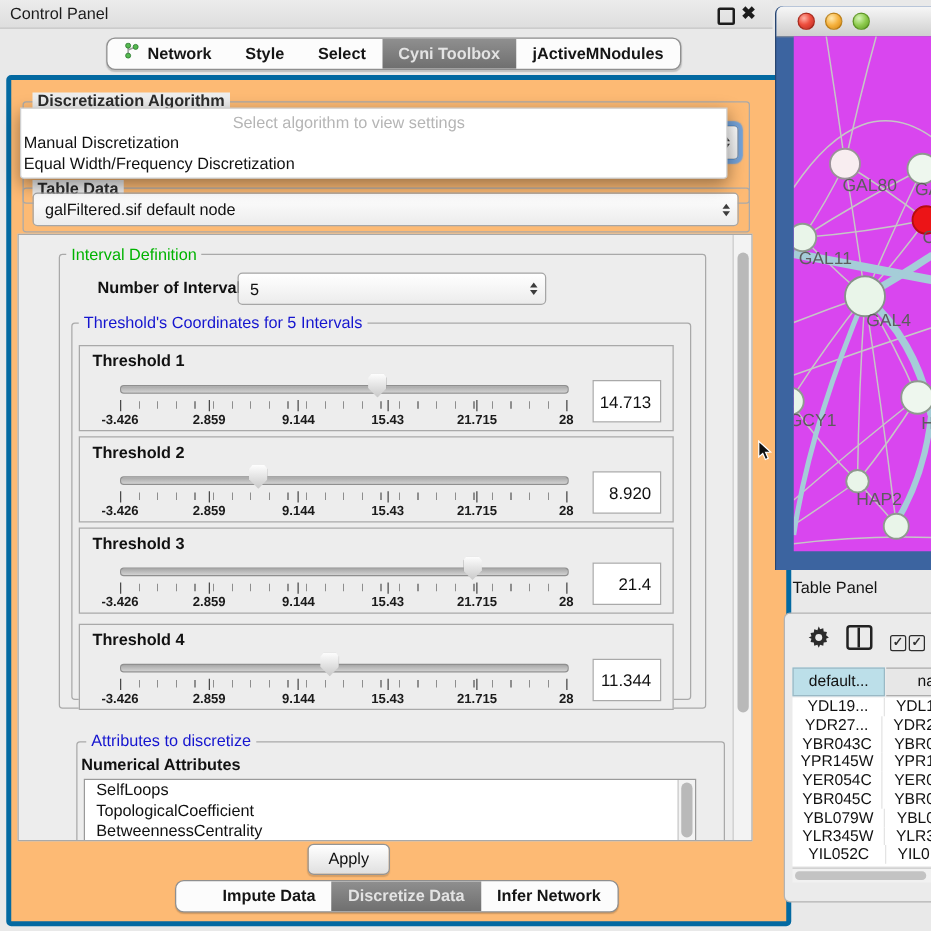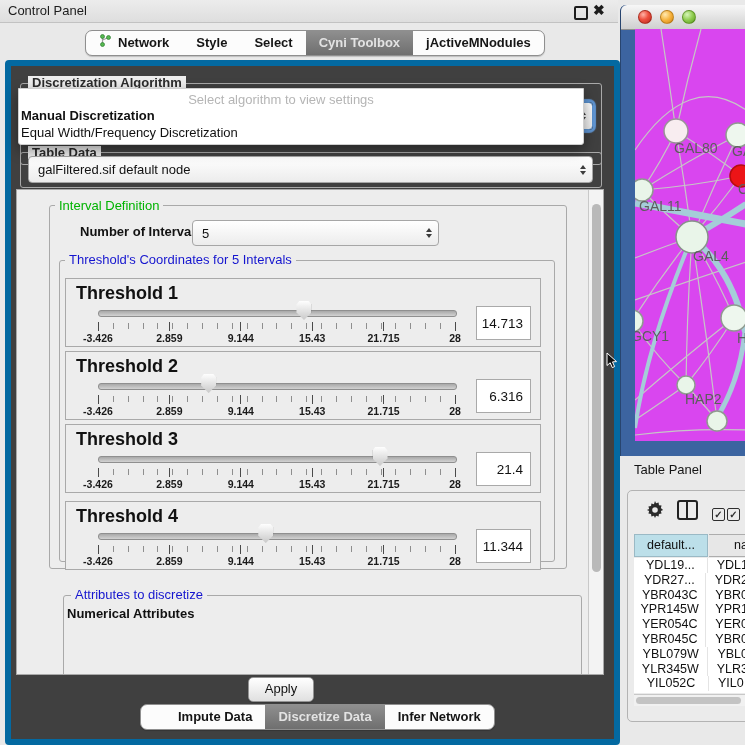--- a/index.html
+++ b/index.html
@@ -13,45 +13,45 @@
   #close-btn{left:593px;top:2px;font-size:14px;font-weight:bold;color:#1c1c1c;}
   
   .tabbar{display:flex;border:1px solid #8f8f8f;border-radius:7px;background:#fcfcfc;overflow:hidden;box-shadow:0 1px 1px rgba(0,0,0,.18);align-items:center;}
   .seg{padding:0 13px;line-height:24px;font-size:13px;font-weight:600;color:#151515;display:flex;align-items:center;}
   .seg.sel{background:linear-gradient(#8f8f8f,#6f6f6f);color:#e3e3e3;}
   .vsep{width:1px;background:#c8c8c8;margin:5px 0;}
   #toptabs{left:85px;top:30px;height:24px;}
   #bottomtabs{left:140px;top:704px;height:24px;padding-left:24px;}
   .tabicon{margin-right:6px;display:inline-block;}
   
-  #outer{left:5px;top:60px;width:603px;height:673px;background:#404040;border:6px solid #0369a1;border-radius:4px;}
+  #outer{left:5px;top:60px;width:603px;height:673px;background:#fdba74;border:4px solid #0369a1;border-radius:4px;padding-left:17px;}
   .group{position:absolute;border:1px solid #a9a9a9;border-radius:3px;}
   .gtitle{position:absolute;background:#ededed;padding:0 4px;font-size:13px;line-height:13px;white-space:nowrap;}
   .gtitle.dark{color:#2c2c2c;font-weight:700;}
   .gtitle.green{color:#00b300;}
   .gtitle.blue{color:#1515cf;}
   
   .combo{position:absolute;background:linear-gradient(#ffffff,#ececec);border:1px solid #a6a6a6;border-radius:4px;}
   .combo .val{position:absolute;left:9px;top:0;bottom:0;display:flex;align-items:center;font-size:13px;color:#111;white-space:nowrap;}
   .stepper{position:absolute;right:6px;top:50%;transform:translateY(-50%);}
   .stepper .up{width:0;height:0;border-left:3.5px solid transparent;border-right:3.5px solid transparent;border-bottom:4.5px solid #3c3c3c;margin-bottom:2px;}
   .stepper .dn{width:0;height:0;border-left:3.5px solid transparent;border-right:3.5px solid transparent;border-top:4.5px solid #3c3c3c;}
   .focusring{box-shadow:0 0 1px 3px rgba(100,160,228,.9);border-color:#5b92cf;}
   
   #popup{left:12px;top:82px;width:564px;height:55px;background:#fff;border:1px solid #cfcfcf;border-radius:0 0 3px 3px;box-shadow:0 5px 14px rgba(0,0,0,.4);z-index:60;}
   #popup .hint{position:absolute;left:0;right:40px;top:3px;text-align:center;color:#b5b5b5;font-size:13px;}
   #popup .opt{position:absolute;left:2px;font-size:13px;white-space:nowrap;}
-  #popup .opt.b{font-weight:700;}
+  #popup .opt.b{font-weight:400;}
   
   #scrollpane{left:10px;top:183px;width:586px;height:484px;border:1px solid #a9a9a9;background:#ededed;overflow:hidden;}
   .vscroll{position:absolute;background:#f3f3f3;border-left:1px solid #c9c9c9;}
   .vthumb{position:absolute;left:2px;width:9px;border-radius:5px;background:#b9b9b9;}
   
   .tbox{position:absolute;left:48px;width:474px;height:67px;border:1px solid #a9a9a9;background:#ededed;}
-  .tbox .tt{position:absolute;left:10px;top:4px;font-weight:700;font-size:18px;}
+  .tbox .tt{position:absolute;left:10px;top:4px;font-weight:700;font-size:13px;}
   .track{position:absolute;left:32px;top:31px;width:357px;height:5px;border:1px solid #8f8f8f;border-radius:3px;background:linear-gradient(#a8a8a8,#d2d2d2);}
   .thumb{position:absolute;top:22px;width:15px;height:19px;background:linear-gradient(#fefefe,#c9c9c9);clip-path:polygon(0 60%,0 18%,18% 0,82% 0,100% 18%,100% 60%,50% 100%);filter:drop-shadow(0 0 1px #777);}
   .ticks{position:absolute;left:32px;top:43px;width:357px;height:9px;}
   .minors{position:absolute;left:0;top:1px;width:100%;height:6px;background:repeating-linear-gradient(to right,#8e8e8e 0 1px,transparent 1px 14.875px);}
   .major{position:absolute;top:0;width:1px;height:9px;background:#4a4a4a;}
   .ticklabels{position:absolute;left:32px;top:53px;width:357px;height:12px;}
   .ticklabel{position:absolute;transform:translateX(-50%);font-size:10.5px;font-weight:700;color:#1a1a1a;white-space:nowrap;}
   .valuebox{position:absolute;left:410px;top:27px;width:55px;height:34px;background:#fff;border:1px solid #a9a9a9;font-size:13.5px;text-align:right;line-height:34px;padding-right:7px;box-sizing:border-box;}
   
   #attrlist{position:absolute;left:52px;top:435px;width:488px;height:62px;background:#fff;border:1px solid #9a9a9a;overflow:hidden;}
@@ -200,21 +200,21 @@
           <div class="major" style="left: calc(100% - 0.5px);"></div>
         </div>
       <div class="ticklabels">
           <span class="ticklabel" style="left: 0%;">-3.426</span>
           <span class="ticklabel" style="left: 20%;">2.859</span>
           <span class="ticklabel" style="left: 40%;">9.144</span>
           <span class="ticklabel" style="left: 60%;">15.43</span>
           <span class="ticklabel" style="left: 80%;">21.715</span>
           <span class="ticklabel" style="left: 100%;">28</span>
         </div>
-      <div class="valuebox">6.316</div>
+      <div class="valuebox">8.920</div>
     </div>
     <div class="tbox" style="top:234px;">
       <span class="tt">Threshold 3</span>
       <div class="track"></div>
       <div class="thumb" style="left: 306.53px;"></div>
       <div class="ticks">
           <div class="minors"></div>
           <div class="major" style="left: calc(0% - 0.5px);"></div>
           <div class="major" style="left: calc(20% - 0.5px);"></div>
           <div class="major" style="left: calc(40% - 0.5px);"></div>
@@ -252,20 +252,30 @@
           <span class="ticklabel" style="left: 60%;">15.43</span>
           <span class="ticklabel" style="left: 80%;">21.715</span>
           <span class="ticklabel" style="left: 100%;">28</span>
         </div>
       <div class="valuebox">11.344</div>
     </div>
 
     <div class="group" style="left:46px;top:405px;width:517px;height:95px;"></div>
     <span class="gtitle blue" style="left:54px;top:398px;">Attributes to discretize</span>
     <span class="abs" style="left:50px;top:416px;font-weight:700;">Numerical Attributes</span>
+    <div id="attrlist">
+      <div class="attr-items">
+          <div class="attr-item">SelfLoops</div>
+          <div class="attr-item">TopologicalCoefficient</div>
+          <div class="attr-item">BetweennessCentrality</div>
+        </div>
+      <div class="vscroll" style="right:0;top:0;bottom:0;width:13px;">
+        <div class="vthumb" style="top:2px;height:44px;"></div>
+      </div>
+    </div>
 
     <div class="vscroll" style="left:571px;top:0;bottom:0;width:15px;">
       <div class="vthumb" style="left:3px;top:14px;height:368px;"></div>
     </div>
   </div>
 
   <div id="applybtn" class="abs" style="left:237px;top:611px;">Apply</div>
 </div>
 
 <div id="bottomtabs" class="tabbar abs">

